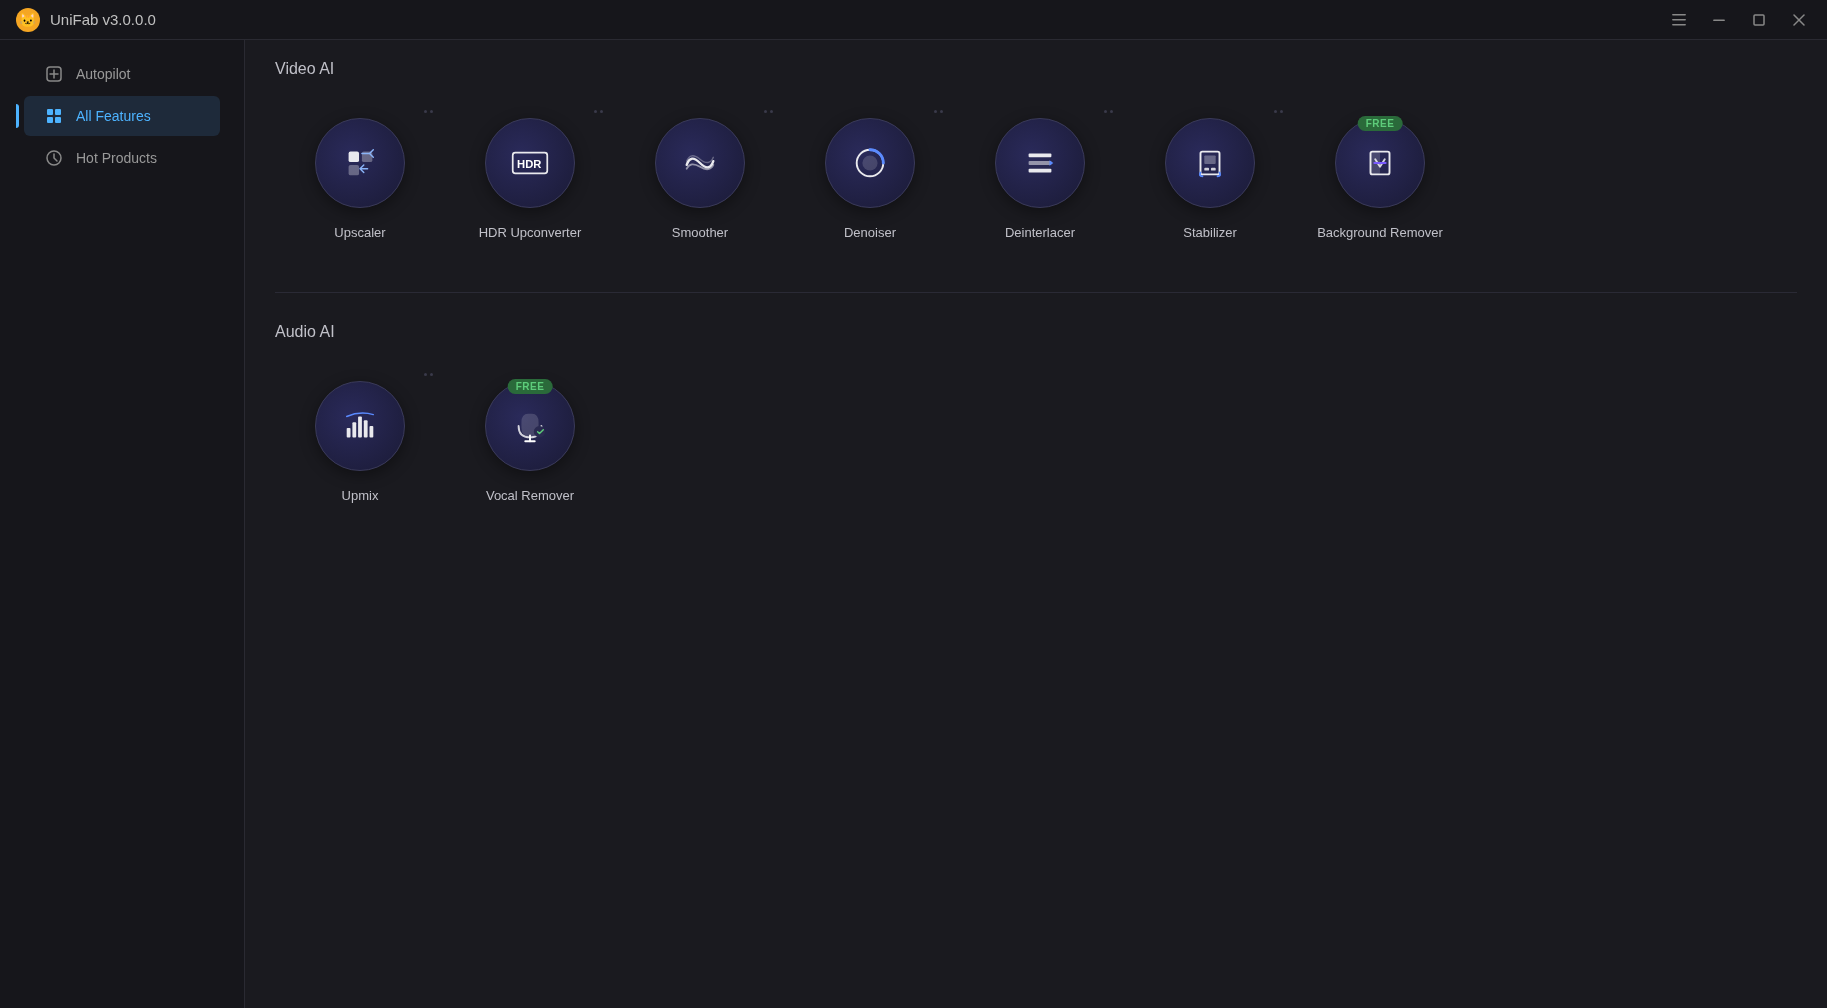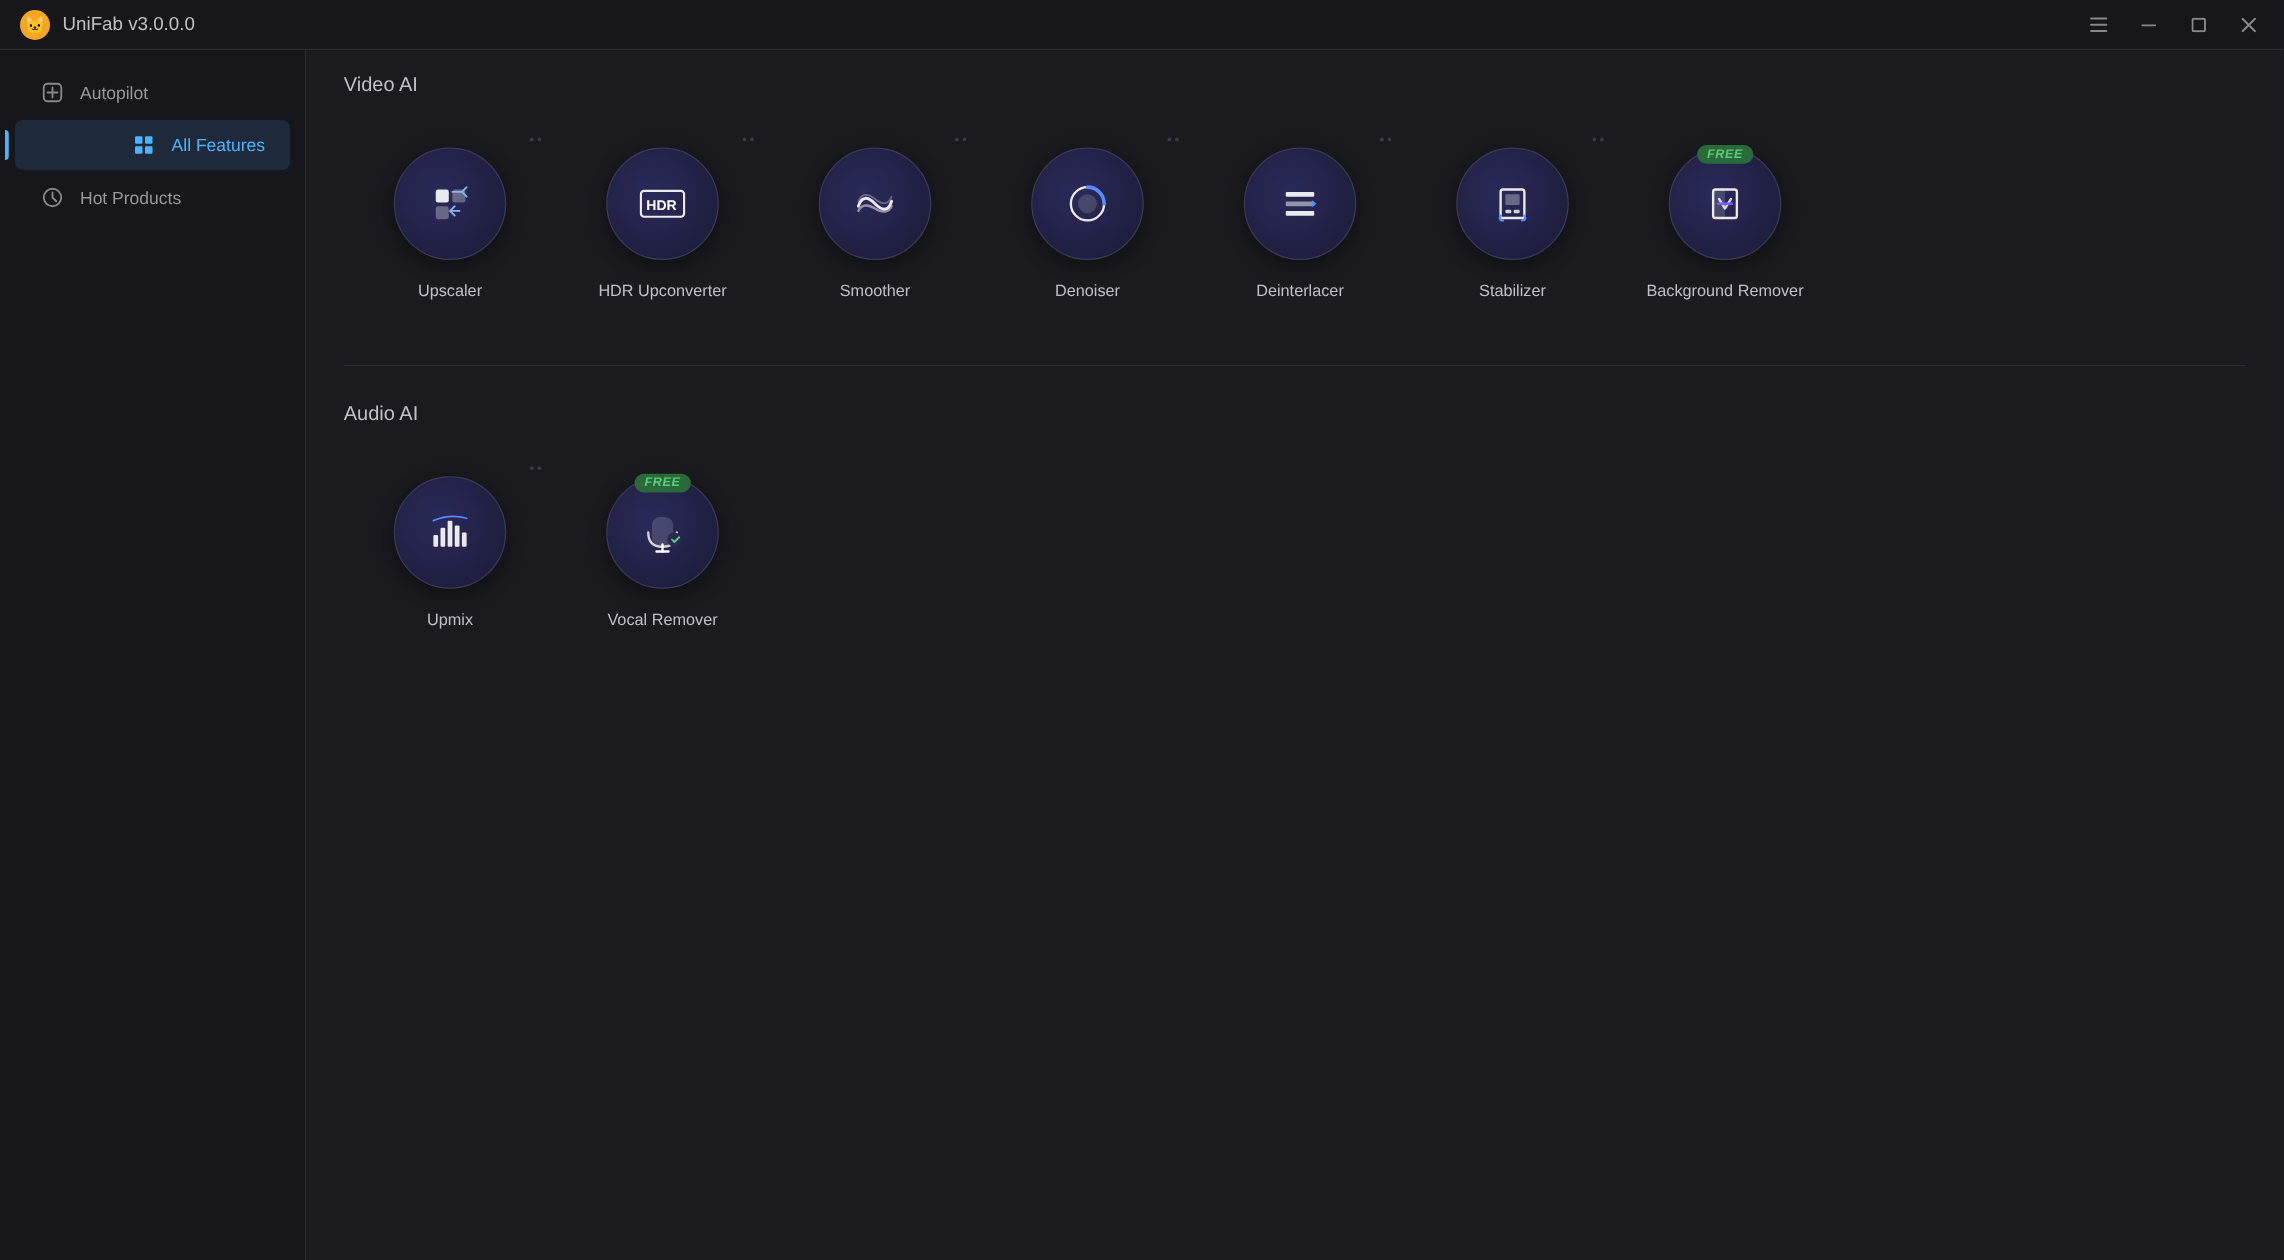--- a/index.html
+++ b/index.html
@@ -72,41 +72,40 @@
     .main-layout {
       display: flex;
       height: calc(1008px - 40px);
     }
 
     
     .sidebar {
       width: 245px;
       background: #16161b;
       border-right: 1px solid #2a2a32;
-      padding: 12px 4px;
+      padding: 12px 16px;
       flex-shrink: 0;
     }
 
     .sidebar-item {
       display: flex;
       align-items: center;
       gap: 12px;
       padding: 10px 20px;
       cursor: pointer;
       border-radius: 6px;
       margin: 2px 8px;
       color: #999;
       font-size: 14px;
       position: relative;
     }
 
     .sidebar-item.active {
       background: #1e2a3a;
       color: #4db3ff;
-      justify-content: flex-end;
     }
 
     .sidebar-item.active::before {
       content: '';
       position: absolute;
       left: 0;
       top: 50%;
       transform: translateY(-50%);
       width: 3px;
       height: 24px;
@@ -207,21 +206,20 @@
       left: 50%;
       transform: translateX(-50%);
       background: #2a6a3a;
       color: #5dcc7a;
       font-size: 10px;
       padding: 2px 8px;
       border-radius: 10px;
       font-weight: 600;
       letter-spacing: 0.5px;
       white-space: nowrap;
-      font-style: italic;
     }
 
     .feature-label {
       font-size: 13px;
       color: #c0c0c8;
       text-align: center;
       line-height: 1.4;
     }
 
     

